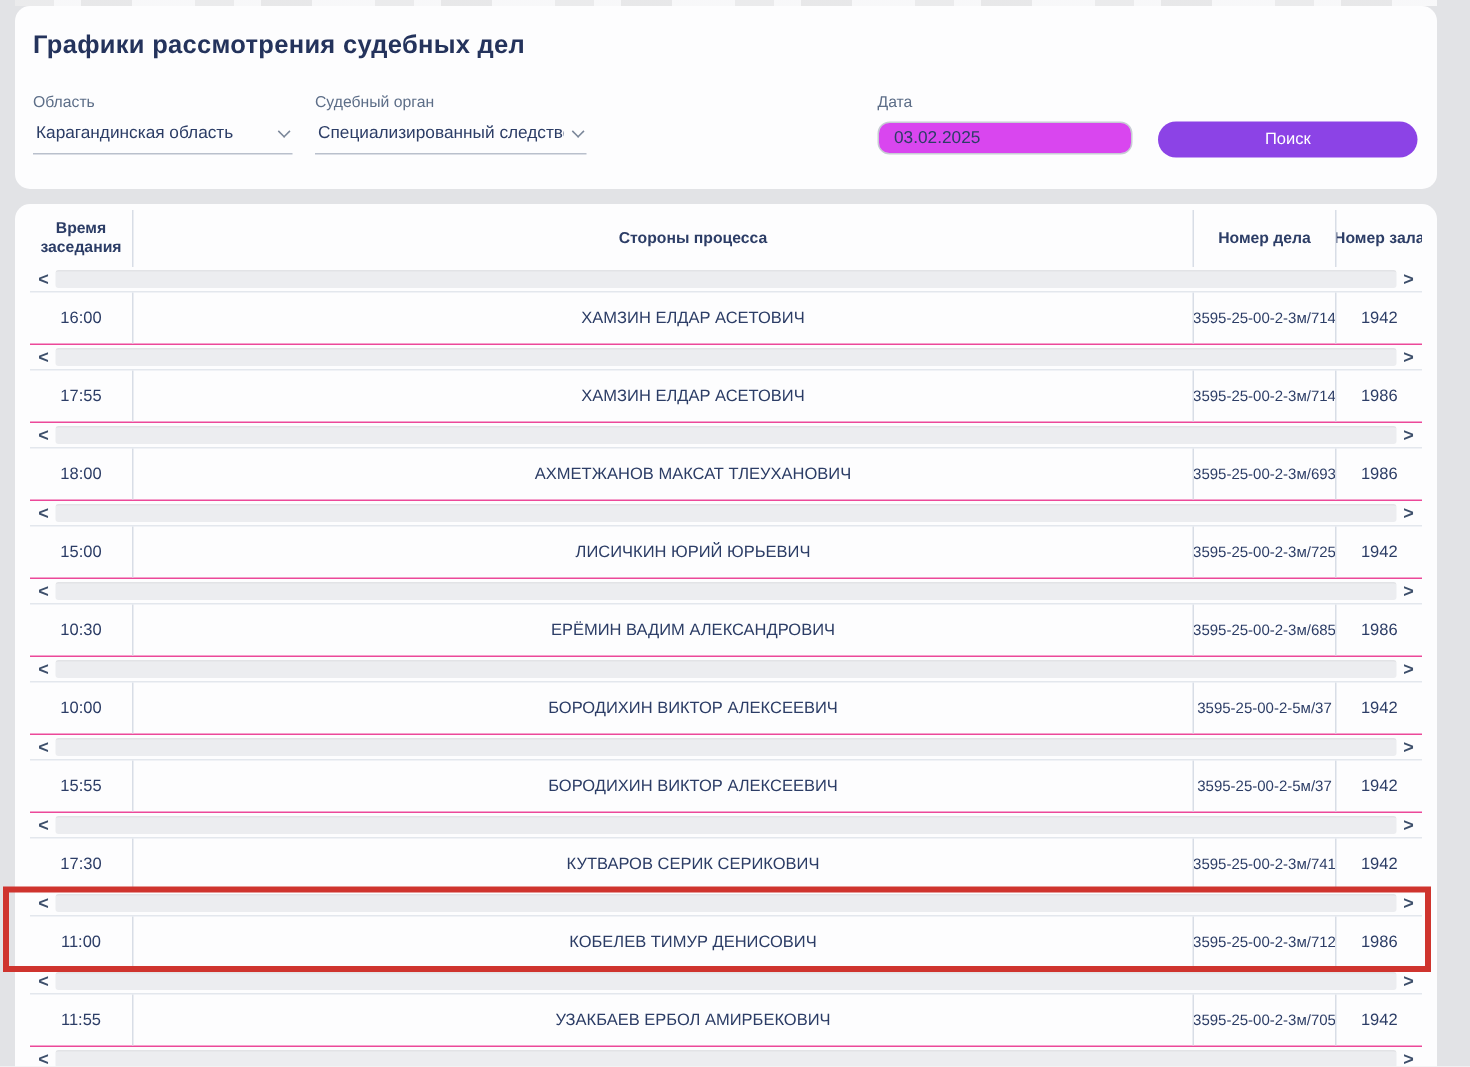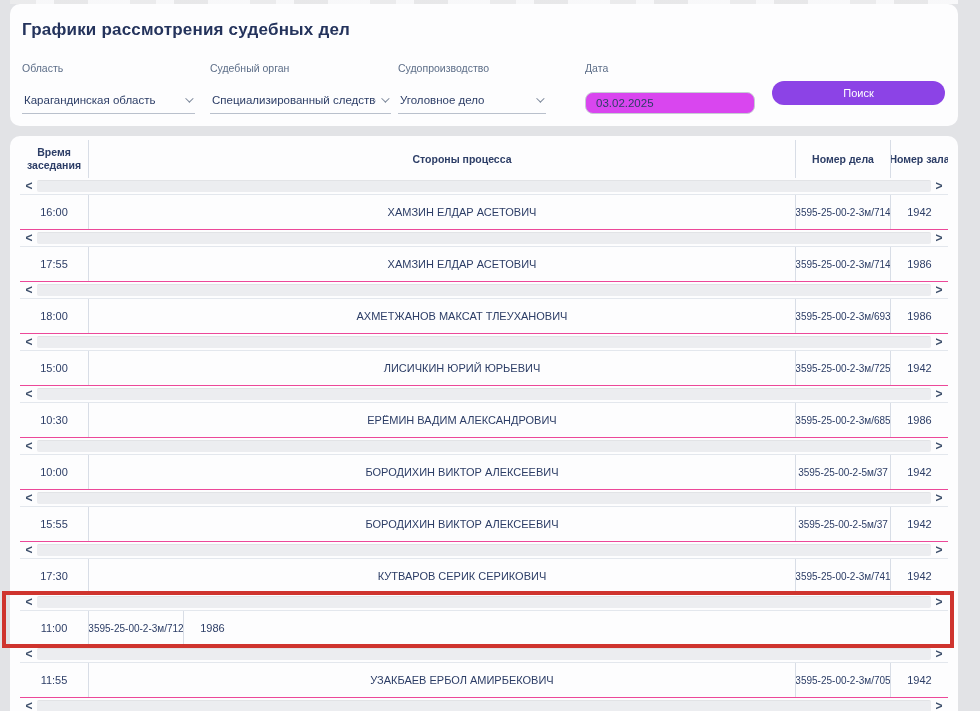--- a/index.html
+++ b/index.html
@@ -32,21 +32,21 @@
     color: #24335c;
     letter-spacing: 0.2px;
   }
   .filter-group {
     position: absolute;
     top: 58px;
   }
   .filter-label {
     font-size: 10.5px;
     color: #5d6e88;
-    margin-bottom: 18px;
+    margin-bottom: 7px;
   }
   .select-box {
     display: flex;
     align-items: center;
     justify-content: space-between;
     border-bottom: 1px solid #b9c0cc;
     padding: 2px 4px 7px 2px;
     font-size: 11.5px;
     color: #2c3d66;
     cursor: pointer;
@@ -177,27 +177,20 @@
   </div>
 
   <div class="filter-group" id="fg-court">
     <div class="filter-label">Судебный орган</div>
     <div class="select-box">
       <span class="select-value">Специализированный следственнь</span>
       <span class="sel-chev"></span>
     </div>
   </div>
 
-  <div class="filter-group" id="fg-proc">
-    <div class="filter-label">Судопроизводство</div>
-    <div class="select-box">
-      <span class="select-value">Уголовное дело</span>
-      <span class="sel-chev"></span>
-    </div>
-  </div>
 
   <div class="filter-group" id="fg-date">
     <div class="filter-label">Дата</div>
     <input class="date-input" type="text" value="03.02.2025" style="">
   </div>
 
   <button class="search-button">Поиск</button>
 </div>
 
 <div class="card" id="card-table">
@@ -305,20 +298,21 @@
     <div class="cell col-room">1942</div>
   </div>
 
   <div class="sbar">
     <span class="chev">&lt;</span>
     <div class="track"></div>
     <span class="chev">&gt;</span>
   </div>
   <div class="trow">
     <div class="cell col-time">11:00</div>
+    <div class="cell col-parties">КОБЕЛЕВ ТИМУР ДЕНИСОВИЧ</div>
     <div class="cell col-case">3595-25-00-2-3м/712</div>
     <div class="cell col-room">1986</div>
   </div>
 
   <div class="sbar">
     <span class="chev">&lt;</span>
     <div class="track"></div>
     <span class="chev">&gt;</span>
   </div>
   <div class="trow">

